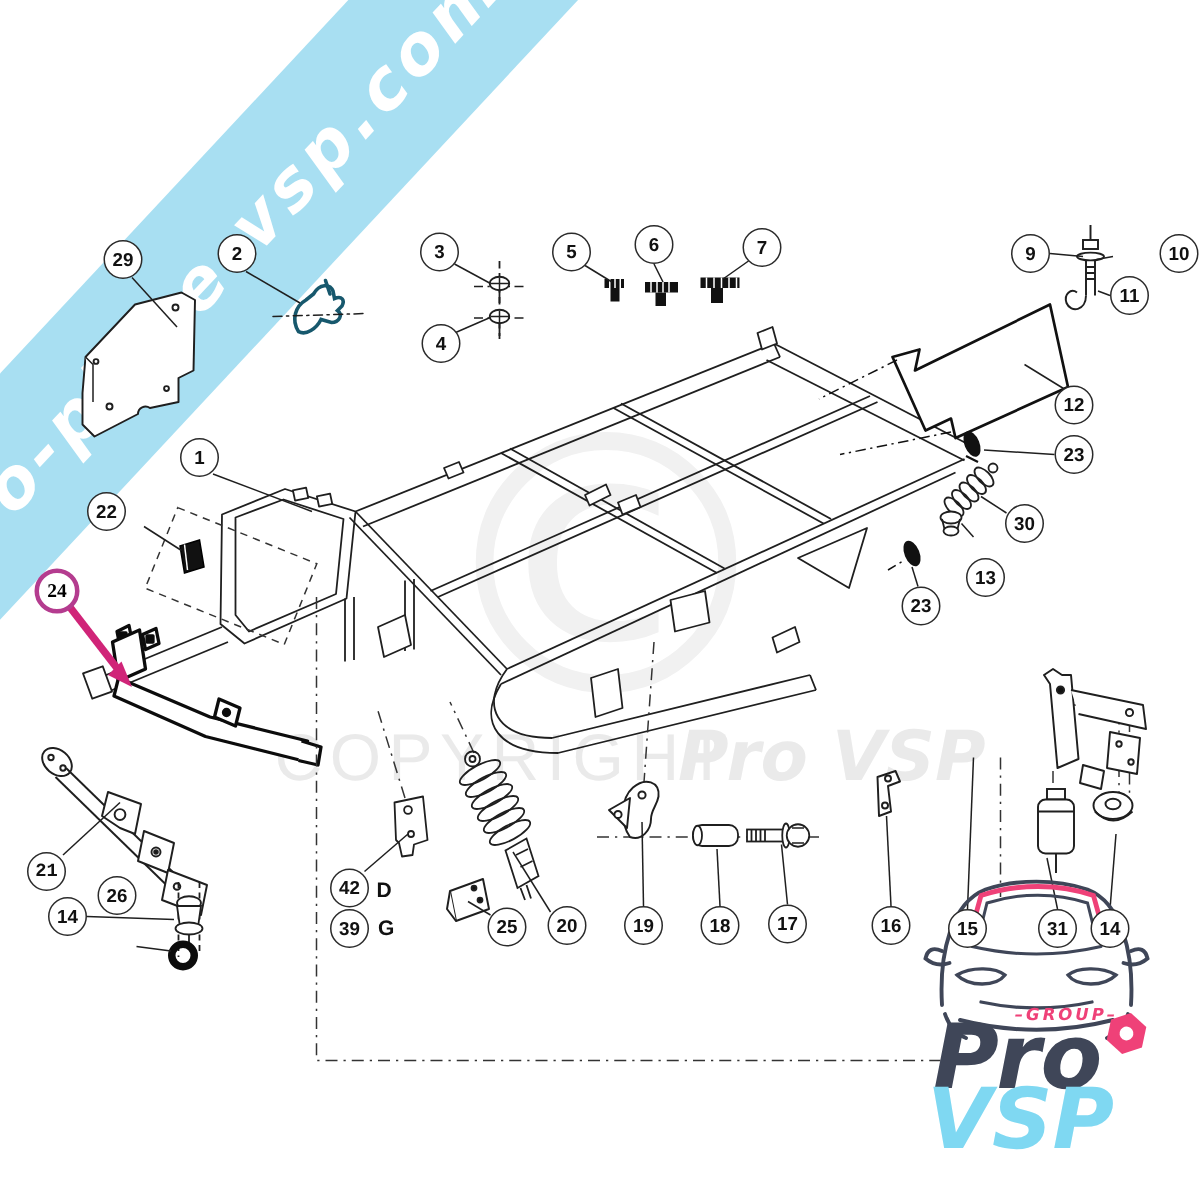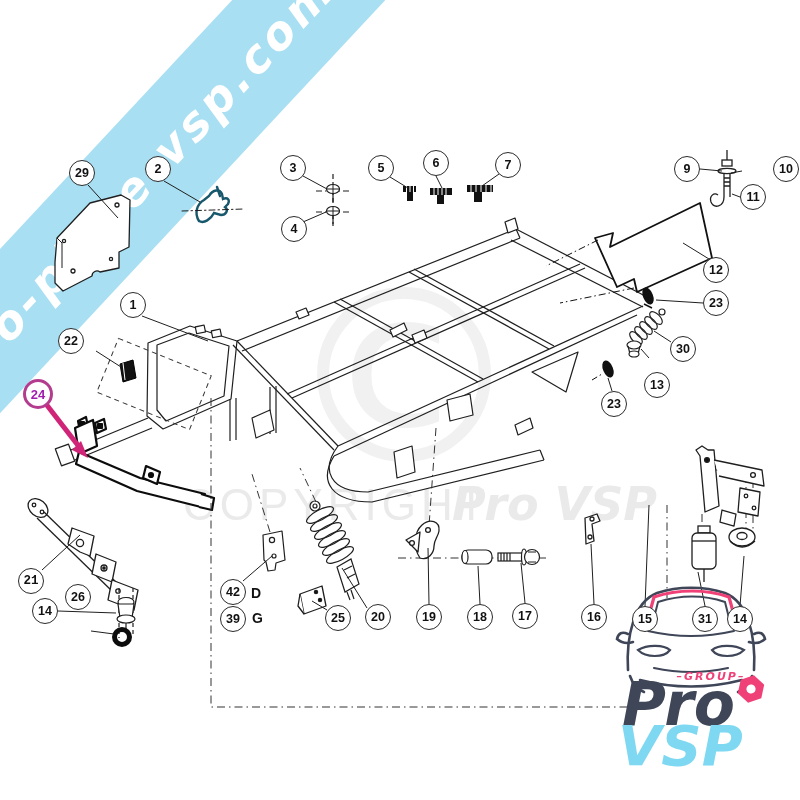--- a/index.html
+++ b/index.html
@@ -7,22 +7,22 @@
   #stage{position:relative;width:800px;height:800px;background:#ffffff;overflow:hidden;}
   #ribbon{position:absolute;left:-190px;top:125px;width:660px;height:112px;
     transform:rotate(-47deg);display:flex;align-items:center;justify-content:center;}
   #ribbon .rtxt{font-style:italic;font-weight:bold;font-size:46px;letter-spacing:4px;
     color:#ffffff;white-space:nowrap;font-family:"DejaVu Sans",sans-serif;}
   svg.draw{position:absolute;left:0;top:0;}
   #callouts{position:absolute;left:0;top:0;width:680px;height:800px;}
   .callout{position:absolute;width:26px;height:26px;border-radius:50%;background:#ffffff;
     border:1.4px solid #2b2b2b;display:flex;align-items:center;justify-content:center;
     font-size:12.5px;font-weight:bold;color:#111;box-sizing:border-box;}
-  .callout.hl{background:transparent;border:3.4px solid #b43c8f;color:#a21caf;
-    width:30px;height:30px;font-size:13px;}
+  .callout.hl{background:transparent;border:3.4px solid #b43c8f;color:#000000;
+    width:30px;height:30px;font-size:13px;font-family:Liberation Serif, serif;}
   .sublabel{position:absolute;font-size:14px;font-weight:bold;color:#111;}
 </style>
 </head>
 <body>
 
 <div id="stage">
 
   <div id="ribbon" style="background: rgb(168, 223, 242);">
     <span class="rtxt" style="color: rgb(255, 255, 255);">pro-piece-vsp.com</span>
   </div>

